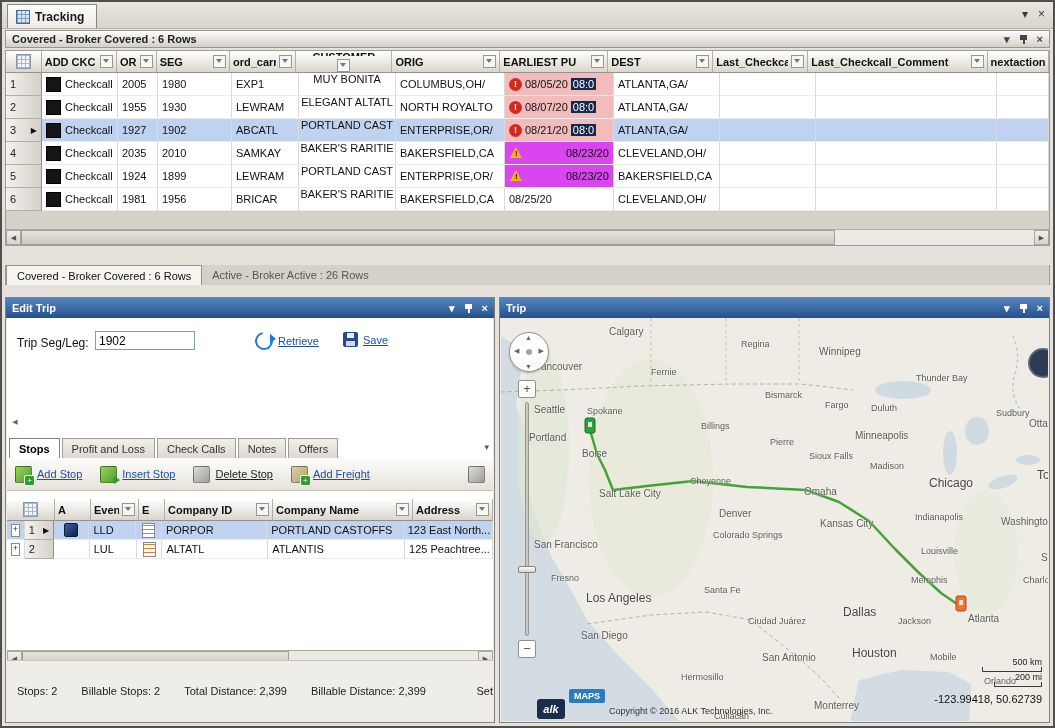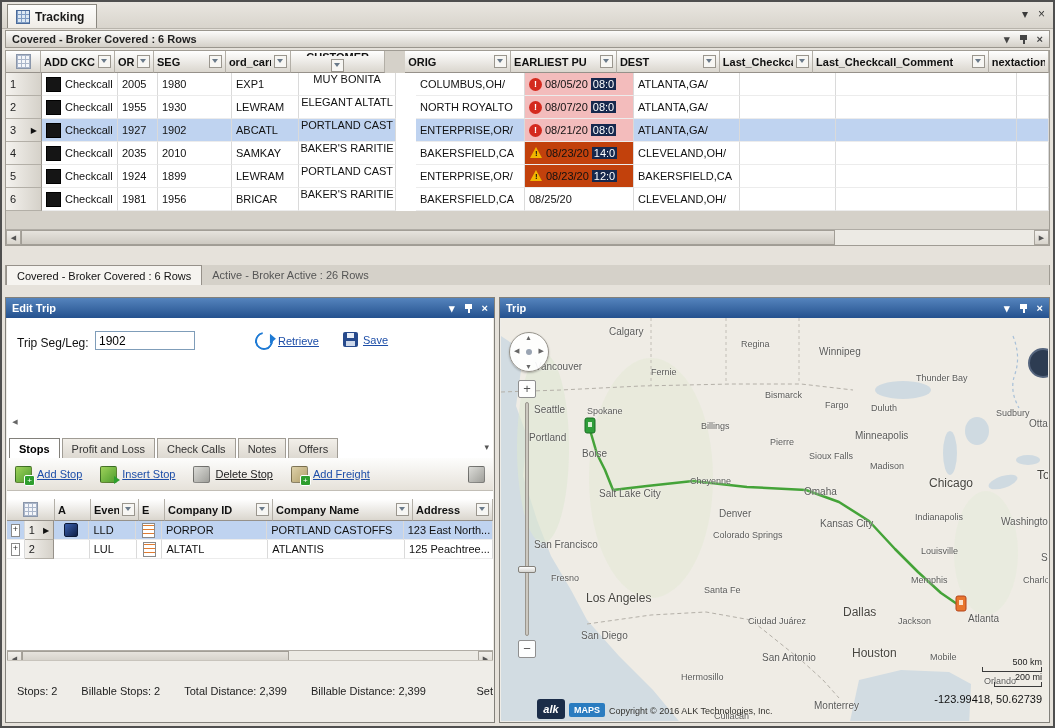--- a/index.html
+++ b/index.html
@@ -25,23 +25,23 @@
   .filter-ic{flex:none;width:11px;height:11px;border:1px solid #9a968e;background:#f7f6f3;position:relative;}
   .filter-ic::after{content:"";position:absolute;left:2px;top:3px;border-left:3px solid transparent;border-right:3px solid transparent;border-top:4px solid #6a7a8a;}
   .sel-ic{width:13px;height:13px;margin:0 auto;border:1px solid #8a96aa;background:#f4f6fa;background-image:repeating-linear-gradient(0deg,#aab6ca 0 1px,transparent 1px 4px),repeating-linear-gradient(90deg,#aab6ca 0 1px,transparent 1px 4px);}
   .mg-r{height:23px;background:#fff;}
   .gc{box-sizing:border-box;border-right:1px solid #dadada;border-bottom:1px solid #ececec;font-size:11px;color:#111;display:flex;align-items:center;padding:0 4px;overflow:hidden;white-space:nowrap;}
   .rnc{background:linear-gradient(90deg,#f4f2ee,#d5d1c9);border-right:1px solid #96918a;border-bottom:1px solid #b3afa7;color:#222;}
   .mg-r.sel .gc:not(.rnc):not(.late):not(.warn){background:#bfd3f0;}
   .ptr{margin-left:auto;font-size:8px;color:#111;}
   .ckcbox{flex:none;width:13px;height:13px;background:#151515;border:1px solid #000;margin-right:4px;}
   .ckctxt{color:#111;}
-  .w-rn{width:36px;}.w-addckc{width:76px;}.w-ord{width:40px;}.w-seg{width:74px;}.w-carr{width:67px;}.w-cust{width:97px;flex-direction:column;}.w-orig{width:109px;margin-left:20px;}.w-pu{width:109px;}.w-dest{width:106px;}.w-lcc{width:96px;}.w-lccc{width:181px;}.w-next{flex:1 1 auto;}
+  .w-rn{width:36px;}.w-addckc{width:76px;}.w-ord{width:40px;}.w-seg{width:74px;}.w-carr{width:67px;}.w-cust{width:97px;flex-direction:column;}.w-orig{width:109px;}.w-pu{width:109px;}.w-dest{width:106px;}.w-lcc{width:96px;}.w-lccc{width:181px;}.w-next{flex:1 1 auto;}
   .pu.late{background:#f3bcbc;}
-  .pu.warn{background:#c2410c;}
+  .pu.warn{background:#d946ef;gap:40px;}
   .late-ic{flex:none;width:13px;height:13px;border-radius:50%;background:#d br;background:#d42a1e;color:#fff;font-size:9px;font-weight:bold;display:flex;align-items:center;justify-content:center;margin-right:3px;}
   .late-ic::after{content:"!";}
   .warn-ic{flex:none;position:relative;width:14px;height:12px;margin-right:3px;}
   .warn-ic::before{content:"";position:absolute;left:1px;top:0;border-left:6px solid transparent;border-right:6px solid transparent;border-bottom:11px solid #f2b600;}
   .warn-ic::after{content:"!";position:absolute;left:6px;top:2px;font-size:8px;font-weight:bold;color:#111;}
   .tsel{background:#16284d;color:#fff;padding:0 2px;margin-left:3px;}
   .tplain{margin-left:4px;margin-top:36px;}
   .mg-fill{flex:1 1 auto;background:#d5d1c9;}
   .hscroll{height:15px;background:#eceae4;border-top:1px solid #b0aca5;display:flex;flex:none;}
   .sb-btn{flex:none;width:15px;height:100%;background:linear-gradient(#f2f0ec,#d8d4cc);border:1px solid #a8a49c;box-sizing:border-box;font-size:7px;color:#555;display:flex;align-items:center;justify-content:center;}
@@ -128,21 +128,21 @@
   .pp-u{left:15px;top:1px;}.pp-d{left:15px;bottom:1px;}.pp-l{left:4px;top:14px;}.pp-r{right:4px;top:14px;}
   .pp-c{position:absolute;left:16px;top:16px;width:6px;height:6px;border-radius:50%;background:#9aa4b2;}
   .zbtn{position:absolute;left:17px;width:18px;height:18px;background:rgba(255,255,255,.95);border:1px solid #8f8f8f;border-radius:2px;font-size:13px;line-height:15px;text-align:center;color:#555;box-sizing:border-box;}
   .z-in{top:62px;}
   .z-out{top:322px;}
   .sl-track{position:absolute;left:24px;top:84px;width:4px;height:234px;background:#ccc8c0;border:1px solid #9a968e;border-radius:2px;box-sizing:border-box;}
   .sl-handle{position:absolute;left:17px;top:248px;width:18px;height:7px;background:linear-gradient(#fdfdfd,#d4d4d0);border:1px solid #83807a;border-radius:2px;box-sizing:border-box;}
   .layers-btn{position:absolute;right:-10px;top:30px;width:26px;height:26px;border-radius:50%;background:#2d3c52;border:2px solid #55657e;}
   .map-attrib{position:absolute;left:2px;bottom:2px;display:flex;align-items:flex-end;gap:4px;padding-left:34px;}
   .alkbox{width:28px;height:20px;background:#1b2d49;color:#fff;border-radius:3px;font-size:11px;font-weight:bold;font-style:italic;display:flex;align-items:center;justify-content:center;}
-  .mapsbox{height:14px;background:#2a7cc0;color:#fff;border-radius:2px;font-size:9px;font-weight:bold;display:flex;align-items:center;padding:0 5px;margin-bottom:2px;}
+  .mapsbox{height:14px;background:#2a7cc0;color:#fff;border-radius:2px;font-size:9px;font-weight:bold;display:flex;align-items:center;padding:0 5px;margin-bottom:16px;}
   .copyr{font-size:9px;color:#33322e;margin-bottom:3px;}
   .map-scale{position:absolute;right:6px;bottom:34px;text-align:right;font-size:9px;color:#222;}
   .s-bar{height:4px;border:1px solid #3a3a3a;border-top:none;margin-left:auto;}
   .s-km{width:58px;}
   .s-mi{width:46px;}
   .map-coords{position:absolute;right:6px;bottom:16px;font-size:11px;color:#111;}
 </style>
 </head>
 <body>
 

